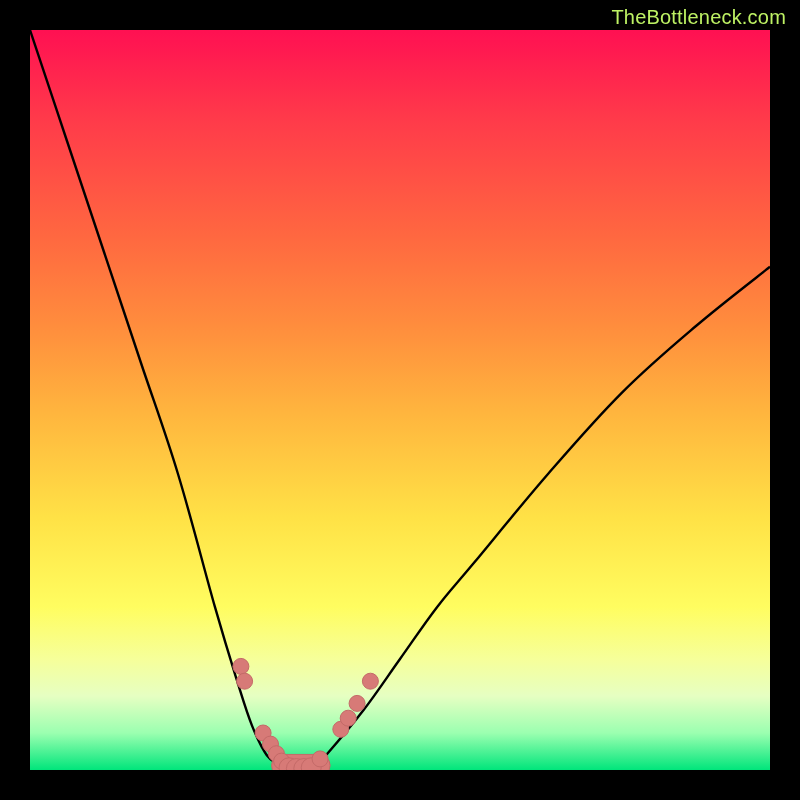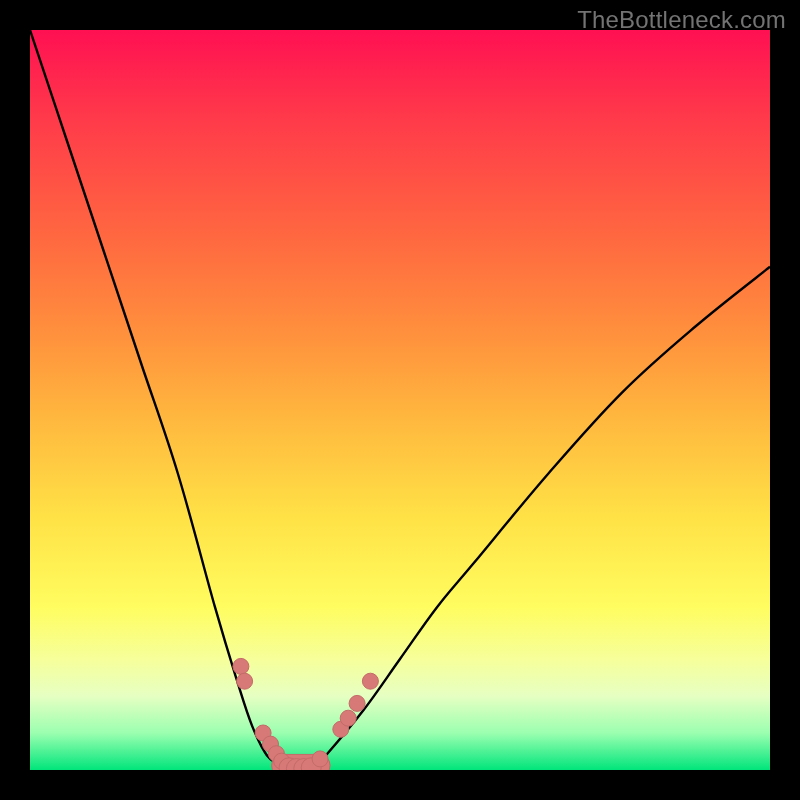--- a/index.html
+++ b/index.html
@@ -37,22 +37,22 @@
       #f6ff9a 85%,
       #e6ffc2 90%,
       #9bffb0 95%,
       #00e57b 100%
     );
   }
   .watermark {
     position: absolute;
     top: 6px;
     right: 14px;
-    color: #737373;
-    font-size: 24px;
+    color: #bef264;
+    font-size: 20px;
     font-weight: 500;
     letter-spacing: 0.2px;
   }
   svg.curves {
     position: absolute;
     left: 0;
     top: 0;
     width: 740px;
     height: 740px;
   }

